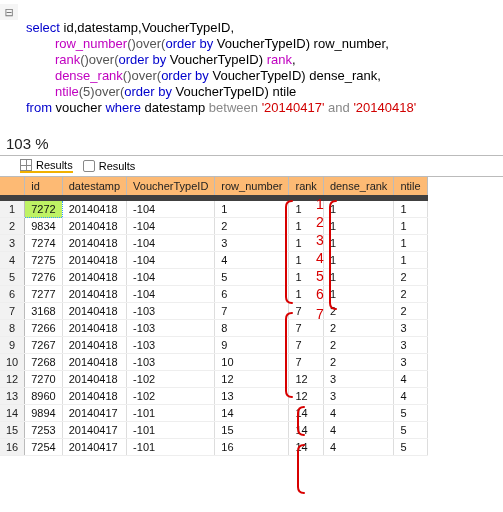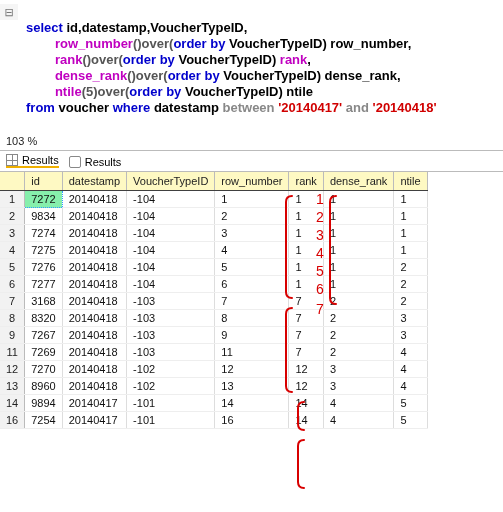--- a/index.html
+++ b/index.html
@@ -1,42 +1,42 @@
 <!DOCTYPE html>
 <html><head>
 <meta charset="utf-8">
 <style>
   * { box-sizing: border-box; font-family: "Segoe UI", Tahoma, sans-serif; }
   html, body { margin: 0; padding: 0; background: #fff; width: 503px; height: 512px; overflow: hidden; }
   .editor { position: relative; padding: 4px 6px 0 6px; font-family: Consolas, monospace; font-size: 13px; line-height: 16px; background: #fff; }
   .gutter { position: absolute; left: 0; top: 4px; width: 18px; color: #777; background: #f5f5f5; font-size: 11px; text-align: center; }
   .gutter div { height: 16px; line-height: 16px; }
-  .code { margin-left: 20px; white-space: pre; color: #000; font-weight: bold; }
+  .code { margin-left: 20px; white-space: pre; color: #000; }
   .kw { color: #0000cc; }
   .fn { color: #c000c0; }
   .paren { color: #555; }
   .str { color: #d00000; }
   .op { color: #888; }
-  .pct { font-size: 11px; padding: 3px 6px; border-bottom: 1px solid #bbb; color: #222; }
-  .tabs { display: flex; gap: 10px; padding: 3px 6px; border-bottom: 1px solid #bbb; align-items: flex-end; }
+  .pct { font-size: 15px; padding: 3px 6px; border-bottom: 1px solid #bbb; color: #222; }
+  .tabs { display: flex; gap: 10px; padding: 3px 20px; border-bottom: 1px solid #bbb; }
   .tab { font-size: 11px; display: flex; align-items: center; gap: 4px; }
   .tab.active { border-bottom: 2px solid #f0b000; }
   .icon { width: 12px; height: 12px; display: inline-block; border: 1px solid #888; background: #fff; }
   .icon.grid { background: linear-gradient(#fff 50%, #fff 50%), linear-gradient(90deg,#888,#888); background-size: 6px 6px; background-position: 0 0, 0 0; border: 1px solid #888; position: relative; }
   .icon.grid::before, .icon.grid::after { content:""; position:absolute; background:#888; }
   .icon.grid::before { left:50%; top:0; bottom:0; width:1px; }
   .icon.grid::after { top:50%; left:0; right:0; height:1px; }
   .icon.msg { border:1px solid #888; border-radius:2px; }
   .grid-wrap { position: relative; }
   table { border-collapse: collapse; font-size: 11px; }
   th, td { border-right: 1px solid #ddd; border-bottom: 1px solid #eee; text-align: left; }
-  th { background: #fef9c3; border-bottom: 1px solid #404040; border-right: 1px solid #bbb; font-weight: normal; color: #222; padding: 3px 6px; }
+  th { background: #fdba74; border-bottom: 6px solid #404040; border-right: 1px solid #bbb; font-weight: normal; color: #222; padding: 3px 6px; }
   td { padding: 2px 6px; color: #111; }
   td.rh { background: #f2f2f2; border-right: 1px solid #bbb; text-align: center; width: 22px; color: #222; }
-  .sel { background: #86efac; border: 1px dotted #3399ff; }
+  .sel { background: #bef264; border: 1px dotted #3399ff; }
   .anno { position: absolute; top: 0; left: 0; pointer-events: none; }
 </style>
 </head>
 <body>
 
 <div class="editor">
   <div class="gutter">
     <div>⊟</div>
   </div>
   <div class="code">
@@ -142,47 +142,47 @@
           <td>3168</td>
           <td>20140418</td>
           <td>-103</td>
           <td>7</td>
           <td>7</td>
           <td>2</td>
           <td>2</td>
         </tr>
         <tr>
           <td class="rh">8</td>
-          <td>8320</td>
+          <td>7266</td>
           <td>20140418</td>
           <td>-103</td>
           <td>8</td>
           <td>7</td>
           <td>2</td>
           <td>3</td>
         </tr>
         <tr>
           <td class="rh">9</td>
           <td>7267</td>
           <td>20140418</td>
           <td>-103</td>
           <td>9</td>
           <td>7</td>
           <td>2</td>
           <td>3</td>
         </tr>
         <tr>
-          <td class="rh">11</td>
-          <td>7269</td>
-          <td>20140418</td>
-          <td>-103</td>
-          <td>11</td>
-          <td>7</td>
-          <td>2</td>
-          <td>4</td>
+          <td class="rh">10</td>
+          <td>7268</td>
+          <td>20140418</td>
+          <td>-103</td>
+          <td>10</td>
+          <td>7</td>
+          <td>2</td>
+          <td>3</td>
         </tr>
         <tr>
           <td class="rh">12</td>
           <td>7270</td>
           <td>20140418</td>
           <td>-102</td>
           <td>12</td>
           <td>12</td>
           <td>3</td>
           <td>4</td>
@@ -196,20 +196,30 @@
           <td>12</td>
           <td>3</td>
           <td>4</td>
         </tr>
         <tr>
           <td class="rh">14</td>
           <td>9894</td>
           <td>20140417</td>
           <td>-101</td>
           <td>14</td>
+          <td>14</td>
+          <td>4</td>
+          <td>5</td>
+        </tr>
+        <tr>
+          <td class="rh">15</td>
+          <td>7253</td>
+          <td>20140417</td>
+          <td>-101</td>
+          <td>15</td>
           <td>14</td>
           <td>4</td>
           <td>5</td>
         </tr>
         <tr>
           <td class="rh">16</td>
           <td>7254</td>
           <td>20140417</td>
           <td>-101</td>
           <td>16</td>

